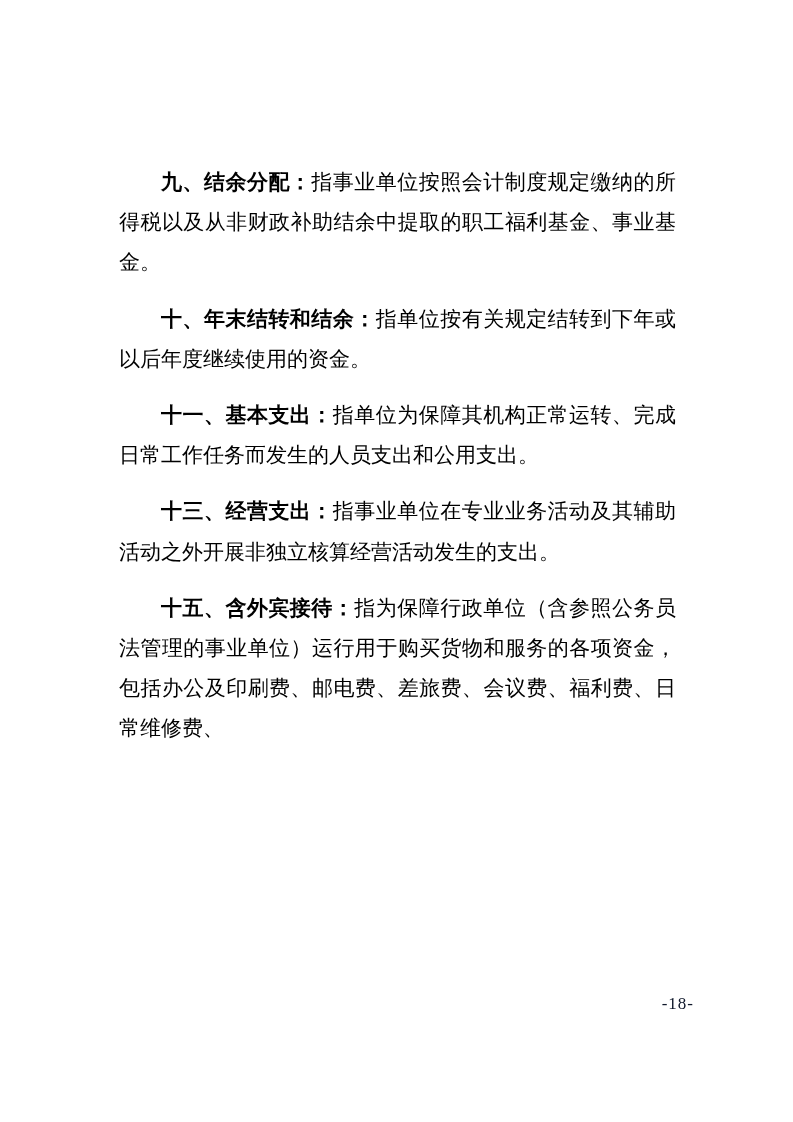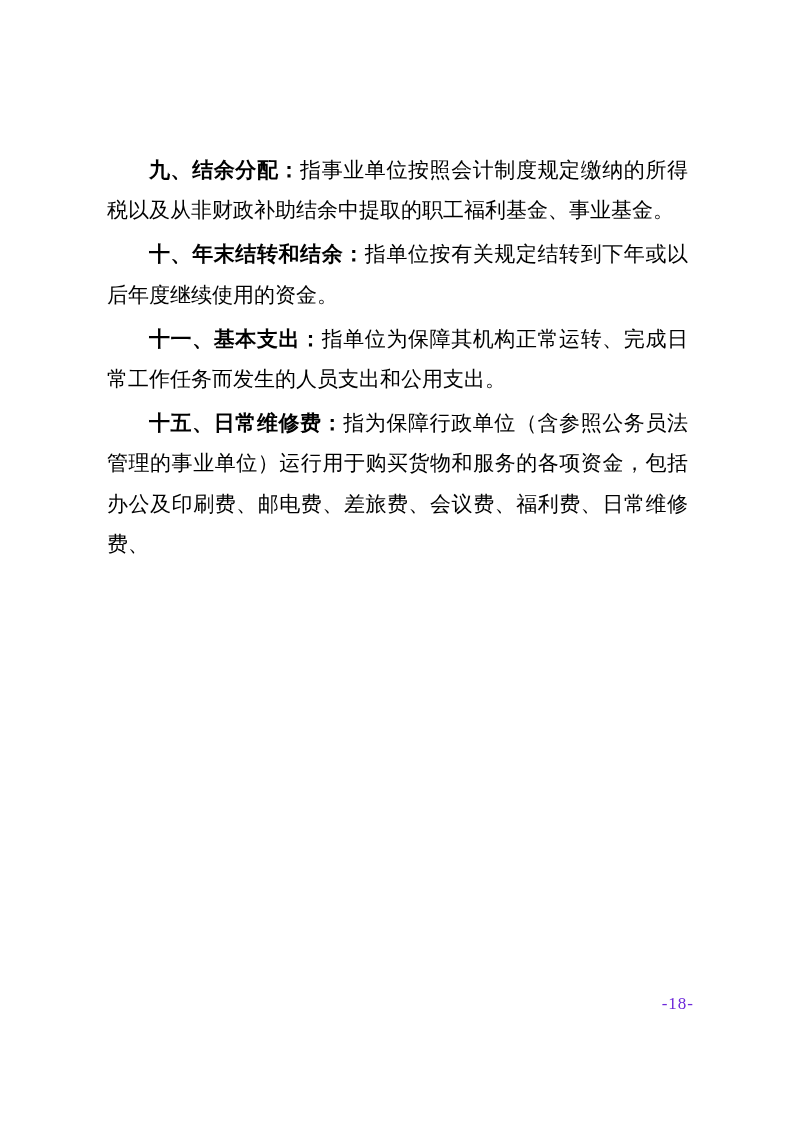--- a/index.html
+++ b/index.html
@@ -15,48 +15,49 @@
     overflow: hidden;
     color: #000000;
   }
   .content {
     position: absolute;
     left: 103px;
     top: 146px;
     width: 589px;
   }
   .para {
-    margin: 4px;
+    margin: 16px;
     padding: 0;
     font-family: "Liberation Serif", "DejaVu Serif", serif;
     font-size: 21px;
     line-height: 40.2px;
     text-align: justify;
     text-justify: inter-ideograph;
     text-indent: 2em;
     color: #000000;
   }
   .term {
     font-weight: bold;
     font-family: "Liberation Sans", "DejaVu Sans", sans-serif;
   }
   .page-number {
     position: absolute;
     top: 994px;
     right: 99px;
     font-family: "Liberation Serif", "DejaVu Serif", serif;
     font-size: 17px;
     letter-spacing: 1px;
-    color: #6d28d9;
+    color: #0f172a;
   }
 </style>
 </head>
 <body>
 
 <div class="page">
   <div class="content">
     <p class="para"><span class="term">九、结余分配：</span><span>指事业单位按照会计制度规定缴纳的所得税以及从非财政补助结余中提取的职工福利基金、事业基金。</span></p>
     <p class="para"><span class="term">十、年末结转和结余：</span><span>指单位按有关规定结转到下年或以后年度继续使用的资金。</span></p>
     <p class="para"><span class="term">十一、基本支出：</span><span>指单位为保障其机构正常运转、完成日常工作任务而发生的人员支出和公用支出。</span></p>
-    <p class="para"><span class="term">十五、日常维修费：</span><span>指为保障行政单位（含参照公务员法管理的事业单位）运行用于购买货物和服务的各项资金，包括办公及印刷费、邮电费、差旅费、会议费、福利费、日常维修费、</span></p>
+    <p class="para"><span class="term">十三、经营支出：</span><span>指事业单位在专业业务活动及其辅助活动之外开展非独立核算经营活动发生的支出。</span></p>
+    <p class="para"><span class="term">十五、含外宾接待：</span><span>指为保障行政单位（含参照公务员法管理的事业单位）运行用于购买货物和服务的各项资金，包括办公及印刷费、邮电费、差旅费、会议费、福利费、日常维修费、</span></p>
   </div>
   <div class="page-number">-18-</div>
 </div>
 
 </body></html>

